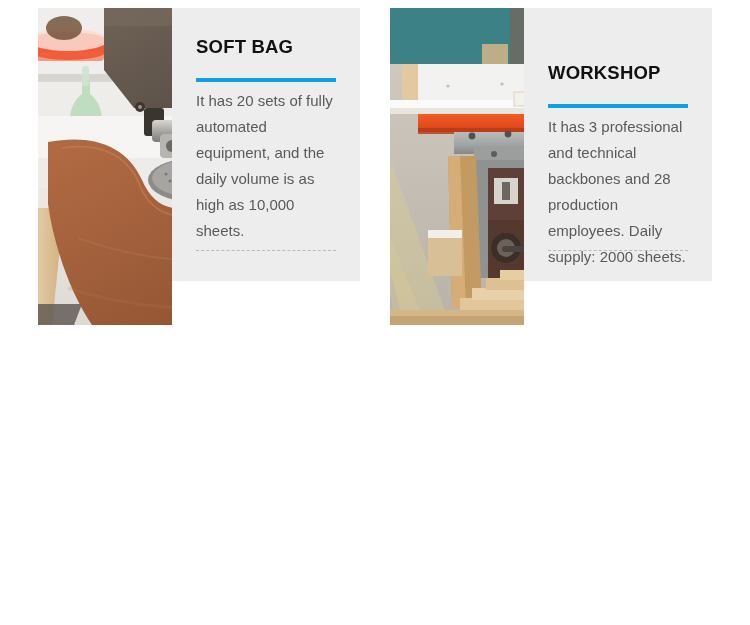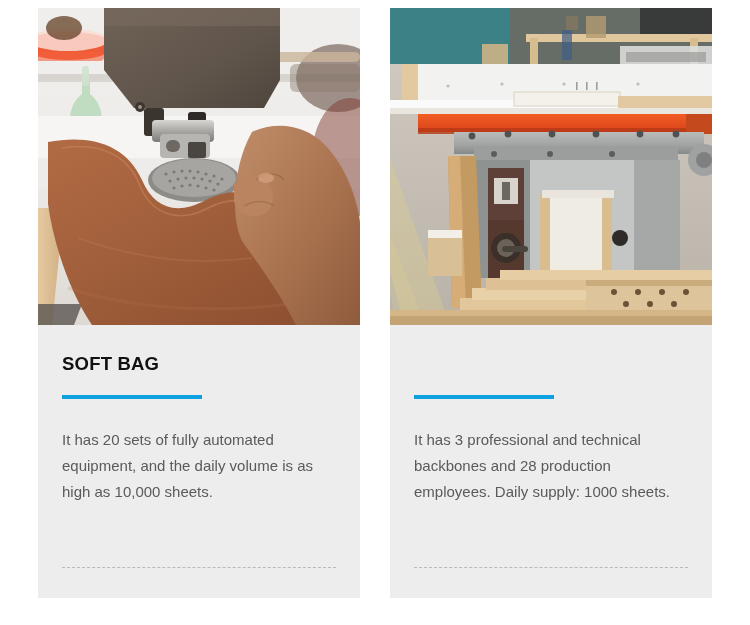--- a/index.html
+++ b/index.html
@@ -28,21 +28,21 @@
     top: 8px;
     width: 674px;
     display: flex;
     gap: 30px;
   }
 
   .card {
     position: relative;
     width: 322px;
     display: flex;
-    flex-direction: column;
+    flex-direction: row;
   }
 
   
   .photo {
     position: relative;
     width: 322px;
     height: 317px;
     overflow: hidden;
     background: #cfcfcf;
   }
@@ -69,21 +69,21 @@
   }
 
   .accent-rule {
     width: 140px;
     height: 4px;
     background: #0ea0e0;
     margin: 18px 0 0 0;
   }
 
   .card-desc {
-    margin: 28px 0 0 0;
+    margin: 6px 0 0 0;
     font-size: 15px;
     line-height: 26px;
     color: #5a5a5a;
     font-family: "Liberation Sans", sans-serif;
     max-width: 276px;
   }
 
   .dashed-rule {
     position: absolute;
     left: 24px;
@@ -339,21 +339,21 @@
             <circle cx="236" cy="296" r="3"></circle>
               <circle cx="260" cy="296" r="3"></circle>
             <circle cx="284" cy="296" r="3"></circle>
           </g>
           <rect x="0" y="302" width="322" height="15" fill="#d5b787"></rect>
           <rect x="0" y="308" width="322" height="9" fill="#c4a475"></rect>
         </svg>
       </div>
 
       <div class="card-body">
-        <h3 class="card-title"><br></h3>
+        <h3 class="card-title"><br><span>WORKSHOP</span></h3>
         <div class="accent-rule"></div>
-        <p class="card-desc">It has 3 professional and technical backbones and 28 production employees. Daily supply: 1000 sheets.</p>
+        <p class="card-desc">It has 3 professional and technical backbones and 28 production employees. Daily supply: 2000 sheets.</p>
         <div class="dashed-rule"></div>
       </div>
     </div>
 
   </div>
 </div>
 
 </body></html>

